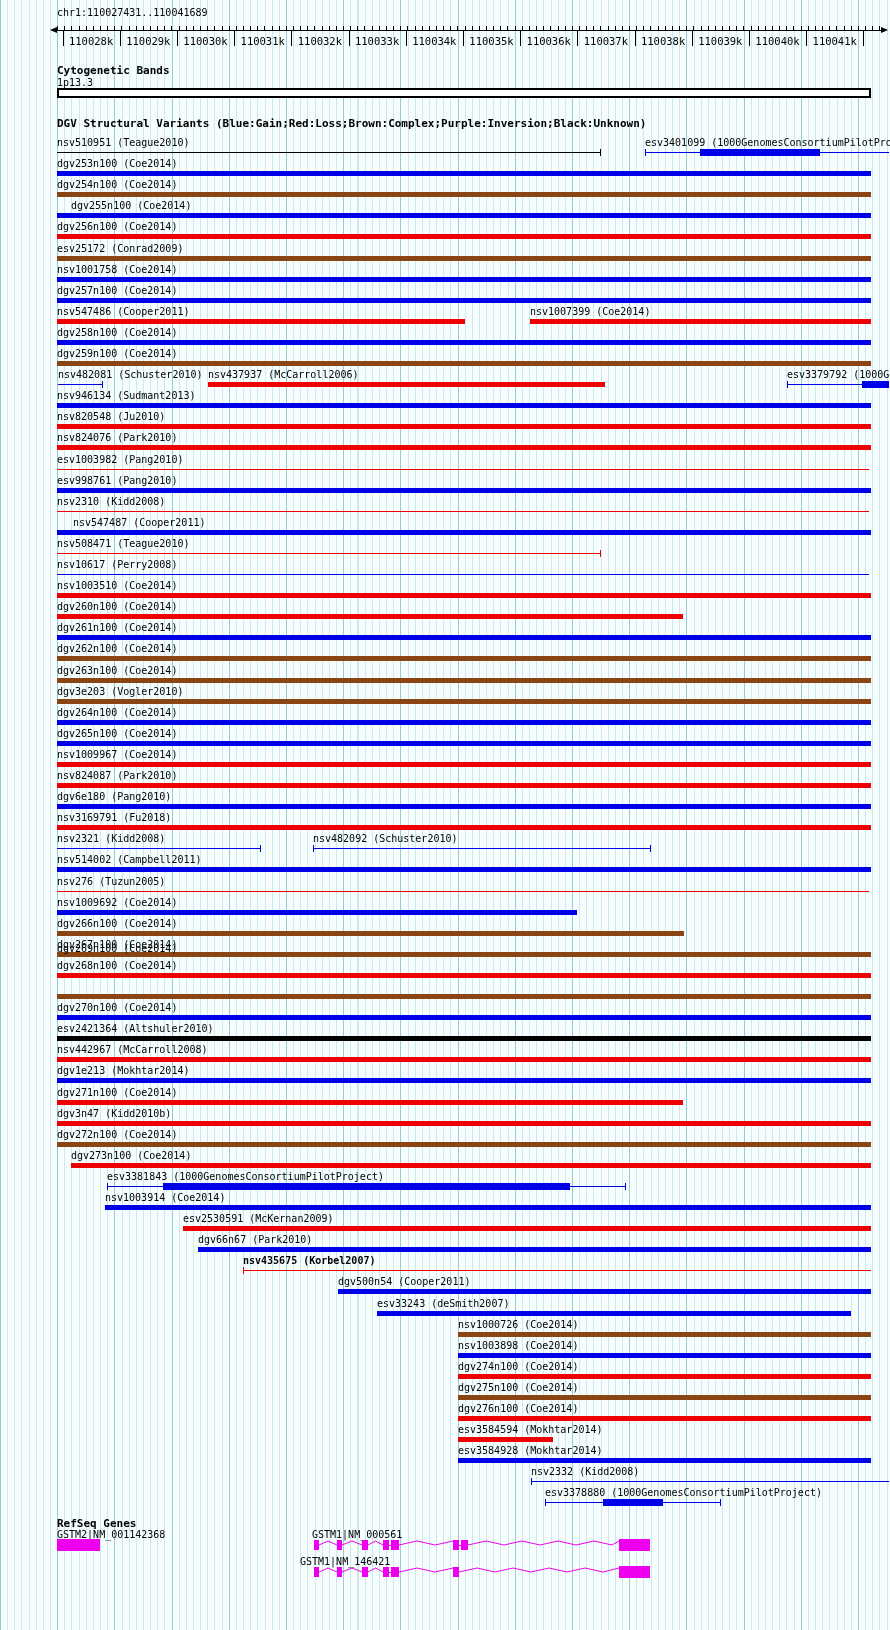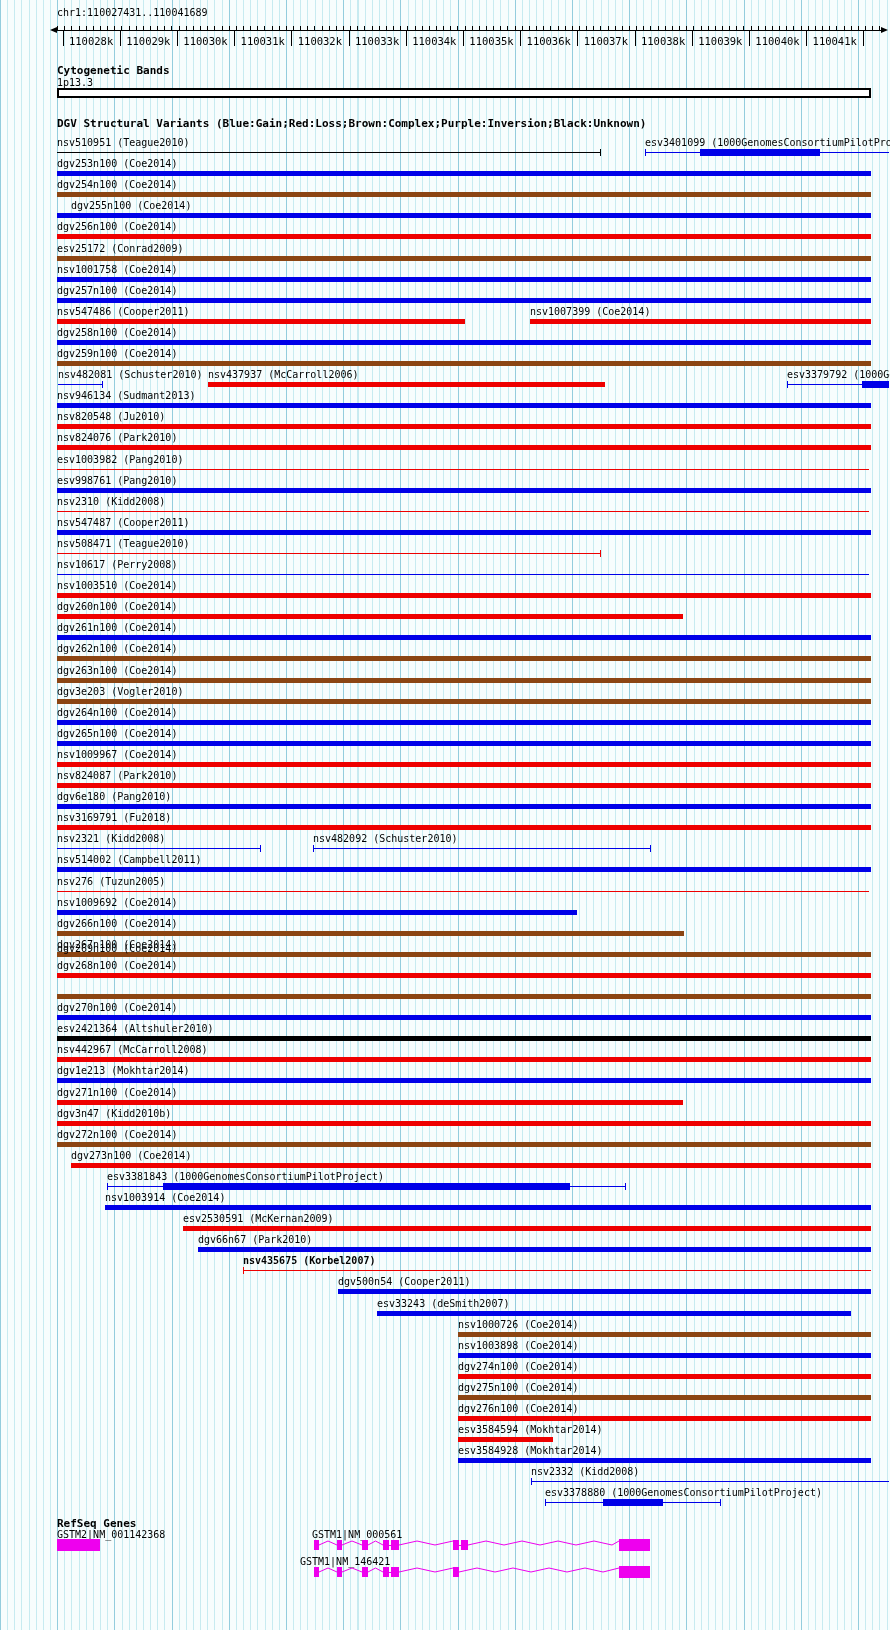--- a/index.html
+++ b/index.html
@@ -222,21 +222,21 @@
       <div class="lbl" style="left: 57px; top: 411.3px;">nsv820548 (Ju2010)</div>
       <div class="abs" style="left: 57px; top: 424.3px; width: 814px; height: 5px; background: rgb(238, 0, 0);"></div>
       <div class="lbl" style="left: 57px; top: 432.4px;">nsv824076 (Park2010)</div>
       <div class="abs" style="left: 57px; top: 445.4px; width: 814px; height: 5px; background: rgb(238, 0, 0);"></div>
       <div class="lbl" style="left: 57px; top: 453.5px;">esv1003982 (Pang2010)</div>
       <div class="abs" style="left: 57px; top: 468.5px; width: 812px; height: 1px; background: rgb(238, 0, 0);"></div>
       <div class="lbl" style="left: 57px; top: 474.6px;">esv998761 (Pang2010)</div>
       <div class="abs" style="left: 57px; top: 487.6px; width: 814px; height: 5px; background: rgb(0, 0, 232);"></div>
       <div class="lbl" style="left: 57px; top: 495.7px;">nsv2310 (Kidd2008)</div>
       <div class="abs" style="left: 57px; top: 510.7px; width: 812px; height: 1px; background: rgb(238, 0, 0);"></div>
-      <div class="lbl" style="left: 57px; top: 516.8px;">nsv547487 (Cooper2011)</div>
+      <div class="lbl" style="left: 57px; top: 516.8px; padding-left: 16px;">nsv547487 (Cooper2011)</div>
       <div class="abs" style="left: 57px; top: 529.8px; width: 814px; height: 5px; background: rgb(0, 0, 232);"></div>
       <div class="lbl" style="left: 57px; top: 537.9px;">nsv508471 (Teague2010)</div>
       <div class="abs" style="left: 57px; top: 552.9px; width: 543px; height: 1px; background: rgb(238, 0, 0);"></div>
       <div class="abs" style="left: 600px; top: 549.9px; width: 1px; height: 7px; background: rgb(238, 0, 0);"></div>
       <div class="lbl" style="left: 57px; top: 559px;">nsv10617 (Perry2008)</div>
       <div class="abs" style="left: 57px; top: 574px; width: 812px; height: 1px; background: rgb(0, 0, 232);"></div>
       <div class="lbl" style="left: 57px; top: 580.1px;">nsv1003510 (Coe2014)</div>
       <div class="abs" style="left: 57px; top: 593.1px; width: 814px; height: 5px; background: rgb(238, 0, 0);"></div>
       <div class="lbl" style="left: 57px; top: 601.2px;">dgv260n100 (Coe2014)</div>
       <div class="abs" style="left: 57px; top: 614.2px; width: 626px; height: 5px; background: rgb(238, 0, 0);"></div>

